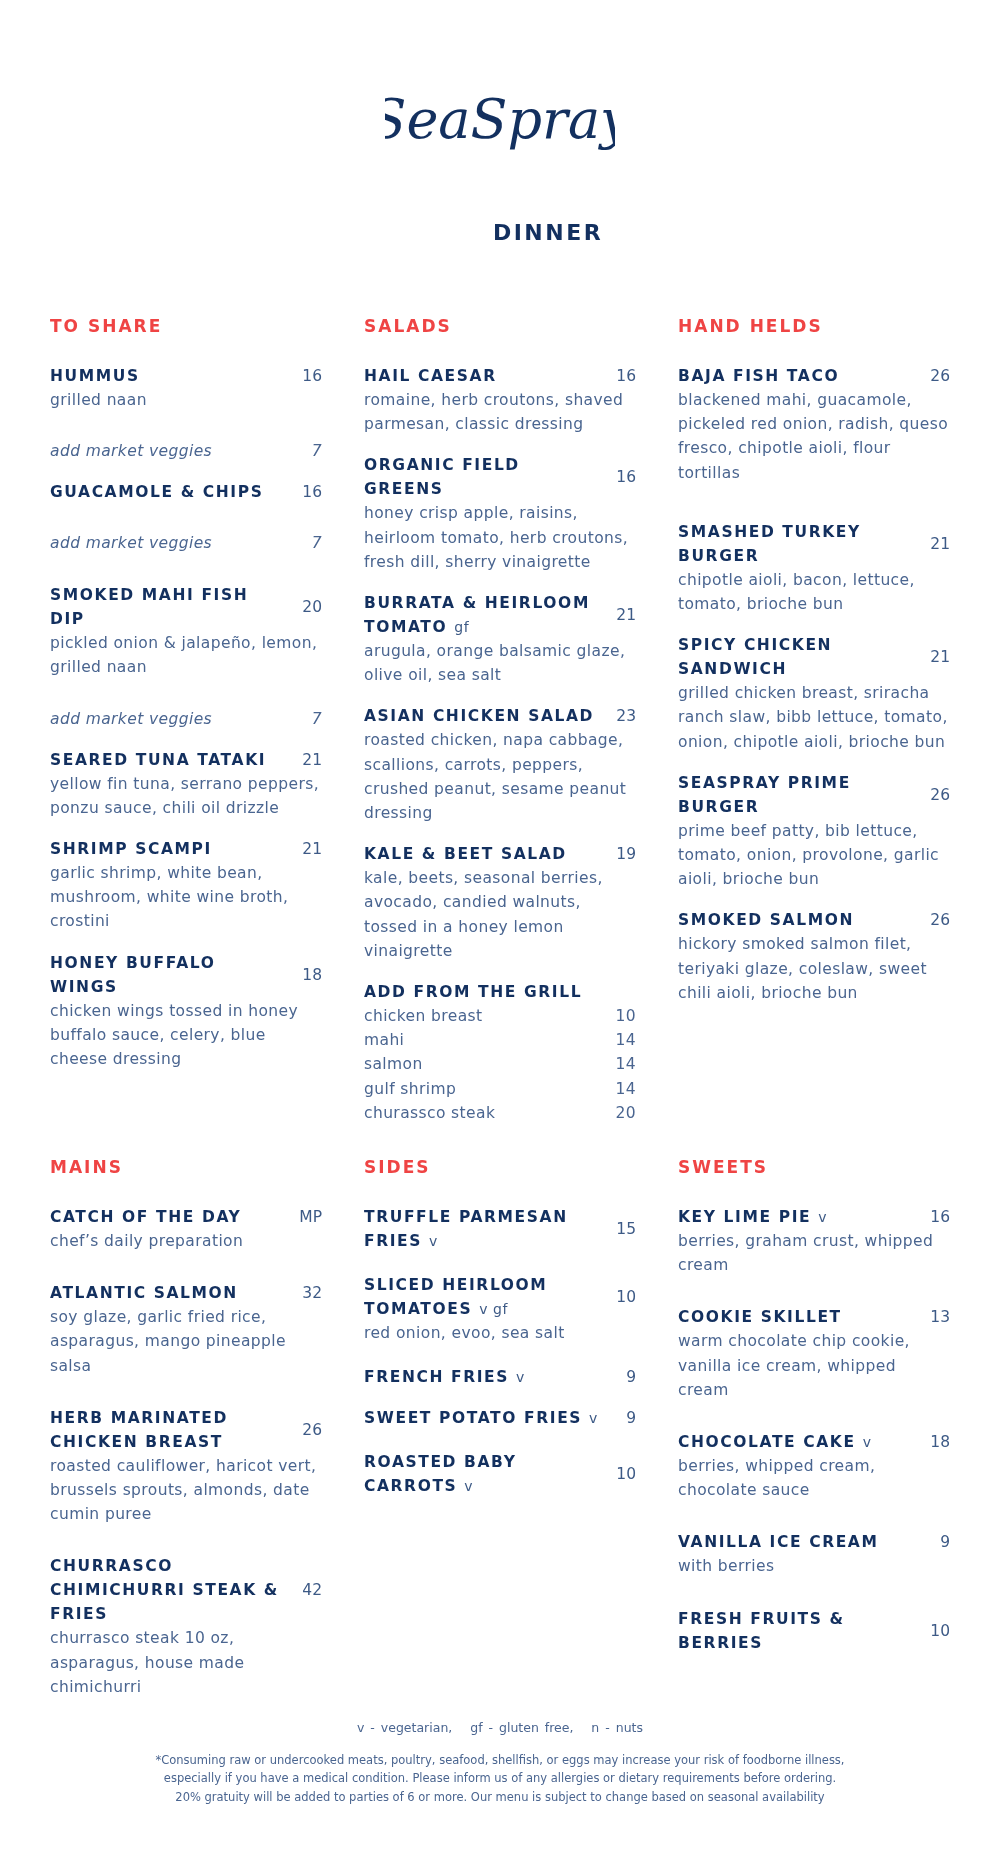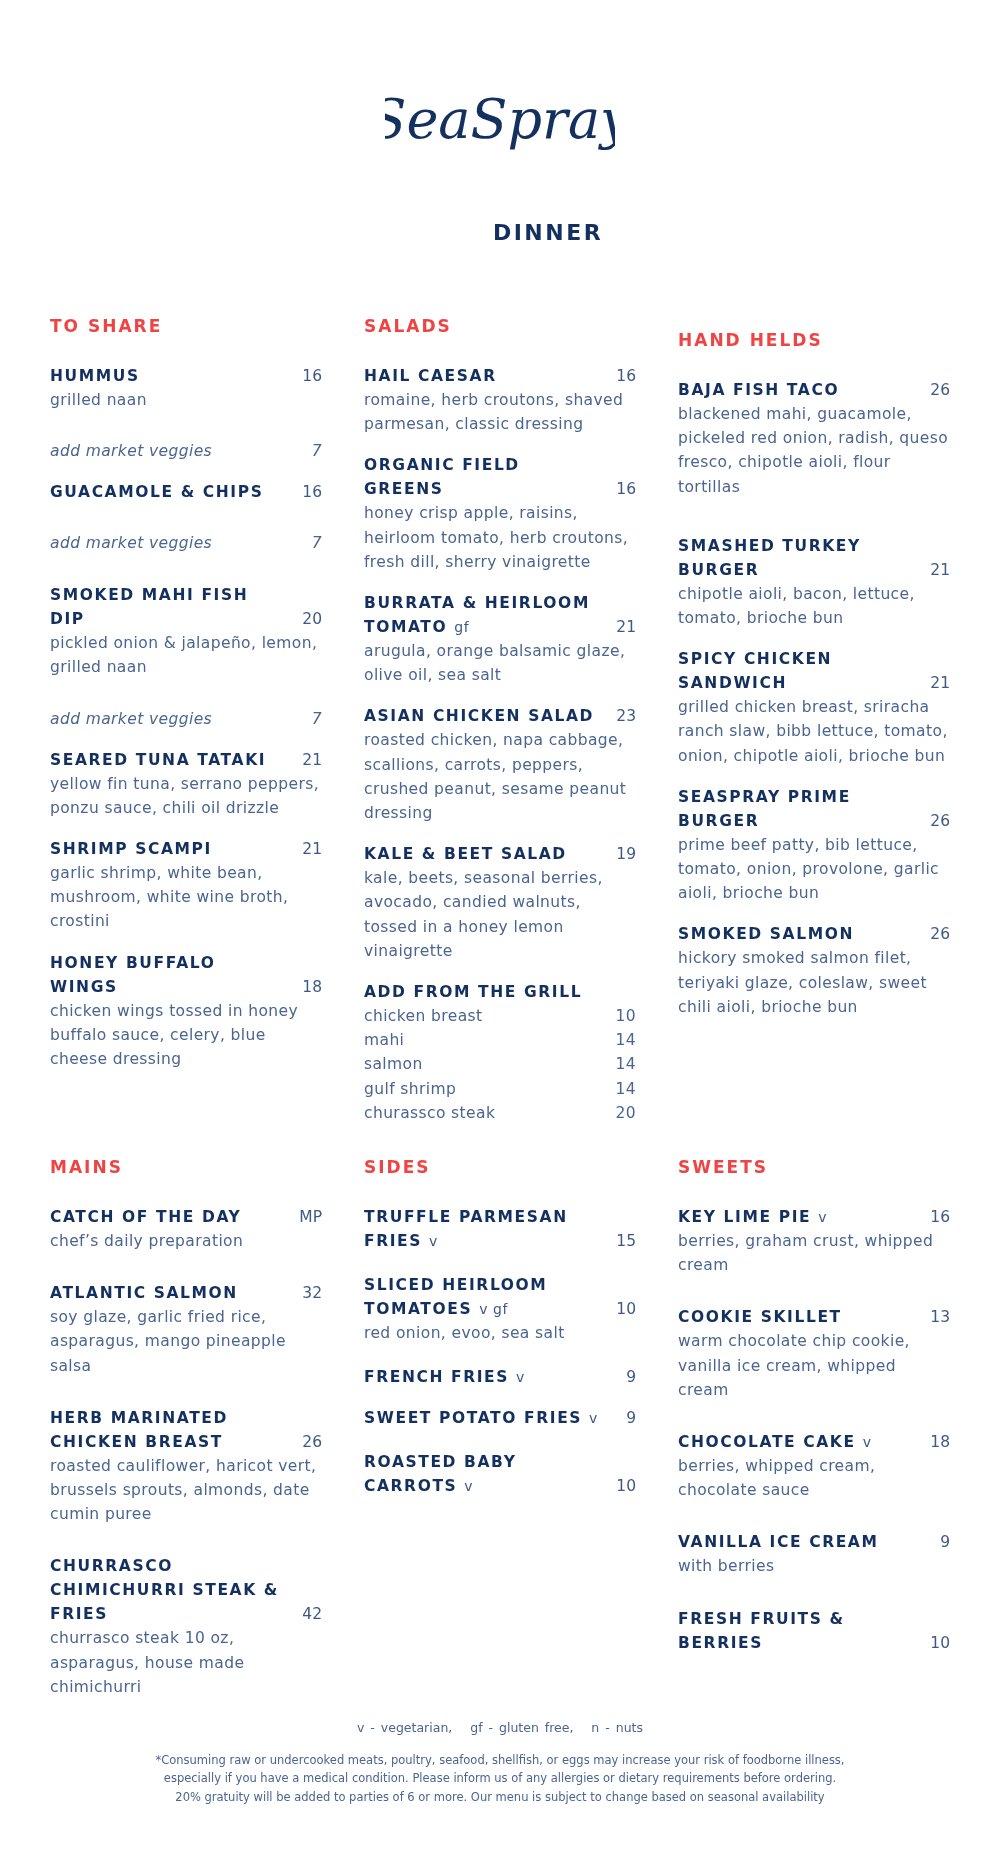--- a/index.html
+++ b/index.html
@@ -14,21 +14,21 @@
   .subtitle {
     position: absolute; left: 0; top: 220px; width: 1000px; text-align: center;
     font-size: 22px; letter-spacing: 2.5px; color: #13305f; font-weight: 600; padding-left: 48px;
   }
   .col { position: absolute; width: 272px; }
   .sec-title {
     font-size: 17px; font-weight: 700; letter-spacing: 2px; color: #ef4444;
     margin: 0 0 26px 0; line-height: 24px;
   }
   .item { margin-bottom: 17px; }
-  .item-head { display: flex; justify-content: space-between; align-items: flex-end; }
+  .item-head { display: flex; justify-content: space-between; align-items: center; }
   .item-name {
     font-size: 15.5px; font-weight: 700; letter-spacing: 1.6px; color: #13305f;
     line-height: 24px; max-width: 238px;
   }
   .item-name .tag { font-weight: 400; letter-spacing: 0.5px; font-size: 14px; color: #3d5a86; }
   .item-price { font-size: 15.5px; color: #3d5a86; line-height: 24px; white-space: nowrap; padding-left: 6px; }
   .item-desc { font-size: 15.5px; color: #4a6590; line-height: 24.2px; letter-spacing: 0.4px; }
   .addon {
     display: flex; justify-content: space-between; font-style: italic;
     font-size: 15.5px; color: #4a6590; line-height: 24px; margin-top: 27px; letter-spacing: 0.4px;
@@ -159,21 +159,21 @@
       <div class="grill-row">
         <span>gulf shrimp</span>
         <span>14</span>
       </div>
       <div class="grill-row">
         <span>churassco steak</span>
         <span>20</span>
       </div>
     </div>
   </div>
-<div class="col" id="col-hand_helds" style="left:678px; top:328px;">
+<div class="col" id="col-hand_helds" style="left:678px; top:314px;">
     <div class="sec-title">HAND HELDS</div>
     <div class="item" style="margin-bottom: 35px;">
       <div class="item-head">
         <div class="item-name"><span>BAJA FISH TACO</span></div>
         <div class="item-price">26</div>
       </div>
       <div class="item-desc">blackened mahi, guacamole, pickeled red onion, radish, queso fresco, chipotle aioli, flour tortillas</div>
     </div>
     <div class="item" style="margin-bottom: 17px;">
       <div class="item-head">

